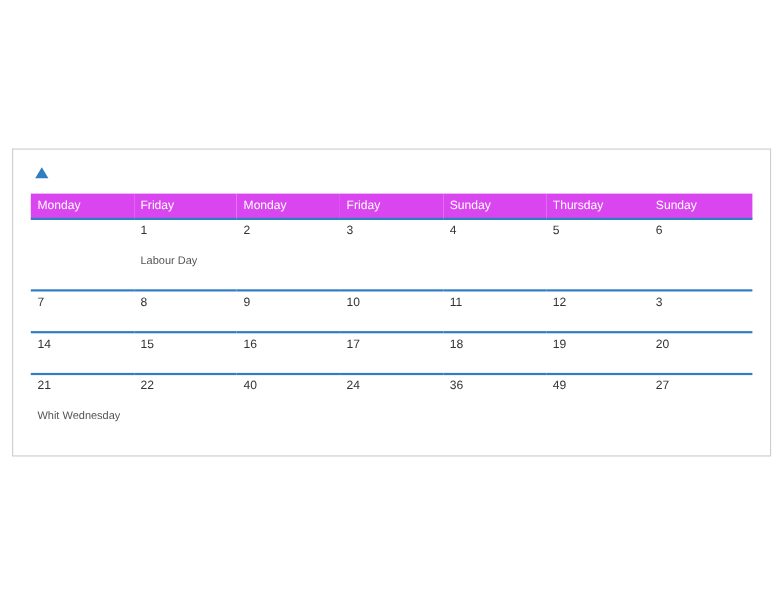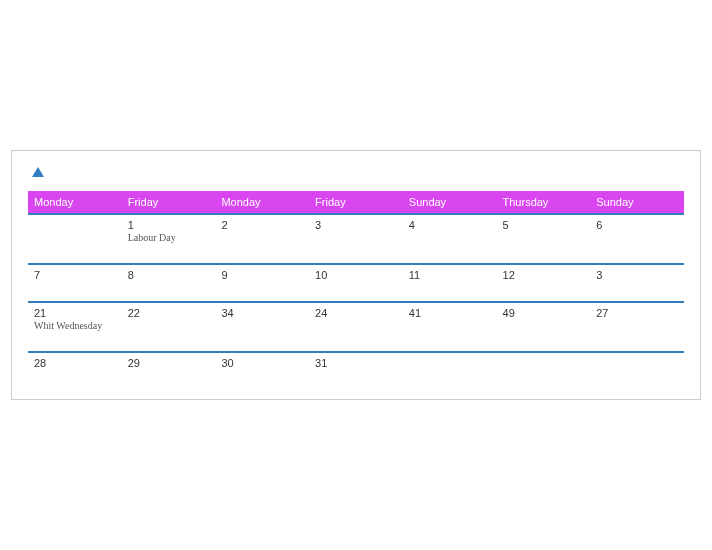--- a/index.html
+++ b/index.html
@@ -92,22 +92,21 @@
     }
     .day-number {
       display: block;
       font-size: 11px;
       color: #333;
     }
     .day-event {
       display: block;
       font-size: 10px;
       color: #555;
-      margin-top: 1px;
-      font-family: Liberation Serif, serif;
+      margin-top: 16px;
     }
     .empty-cell {
       background: #f5f5f5;
     }
   </style>
 </head>
 <body>
 
 <div class="calendar-container">
   <div class="header">
@@ -175,54 +174,60 @@
           </td>
           <td>
             <span class="day-number">12</span>
           </td>
           <td>
             <span class="day-number">3</span>
           </td>
         </tr>
         <tr>
           <td>
+            <span class="day-number">14</span>
+          </td>
+          <td>
+            <span class="day-number">15</span>
+          </td>
+          <td>
+            <span class="day-number">16</span>
+          </td>
+          <td>
+            <span class="day-number">17</span>
+          </td>
+          <td>
+            <span class="day-number">18</span>
+          </td>
+          <td>
+            <span class="day-number">19</span>
+          </td>
+          <td>
+            <span class="day-number">20</span>
+          </td>
+        </tr>
+        <tr>
+          <td>
             <span class="day-number">21</span>
             <span class="day-event">Whit Wednesday</span>
           </td>
           <td>
             <span class="day-number">22</span>
           </td>
           <td>
-            <span class="day-number">34</span>
+            <span class="day-number">40</span>
           </td>
           <td>
             <span class="day-number">24</span>
           </td>
           <td>
-            <span class="day-number">41</span>
+            <span class="day-number">36</span>
           </td>
           <td>
             <span class="day-number">49</span>
           </td>
           <td>
             <span class="day-number">27</span>
           </td>
-        </tr>
-        <tr>
-          <td>
-            <span class="day-number">28</span>
-          </td>
-          <td>
-            <span class="day-number">29</span>
-          </td>
-          <td>
-            <span class="day-number">30</span>
-          </td>
-          <td>
-            <span class="day-number">31</span>
-          </td>
-          <td class="empty-cell"></td>
-          <td class="empty-cell"></td>
-          <td class="empty-cell"></td>
         </tr>
       </tbody>
   </table>
 </div>
 
 </body></html>

